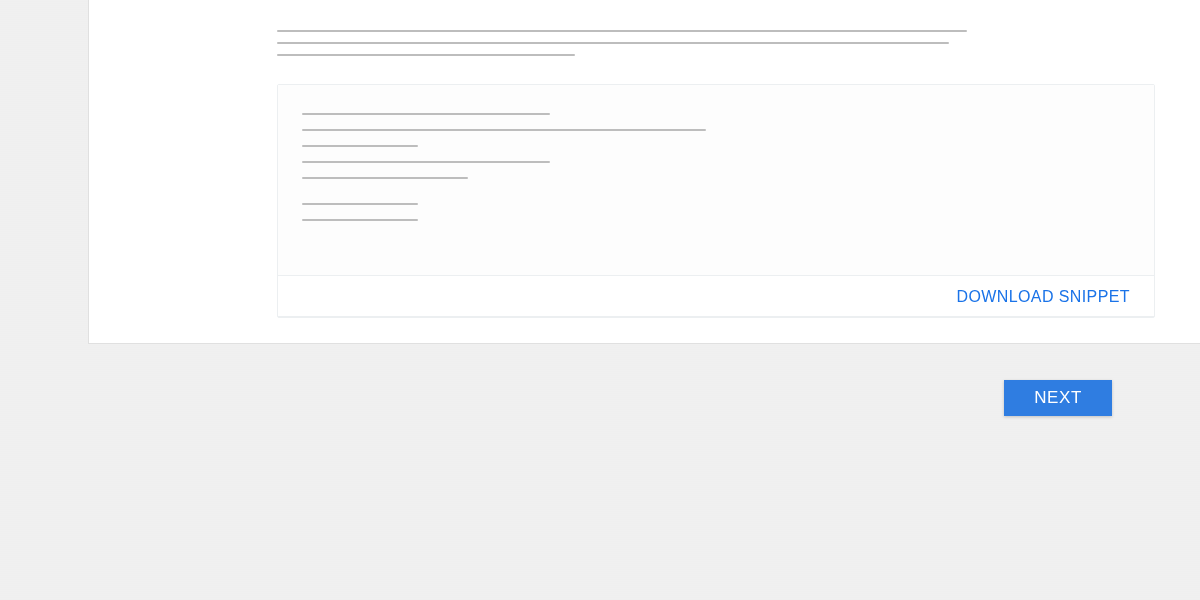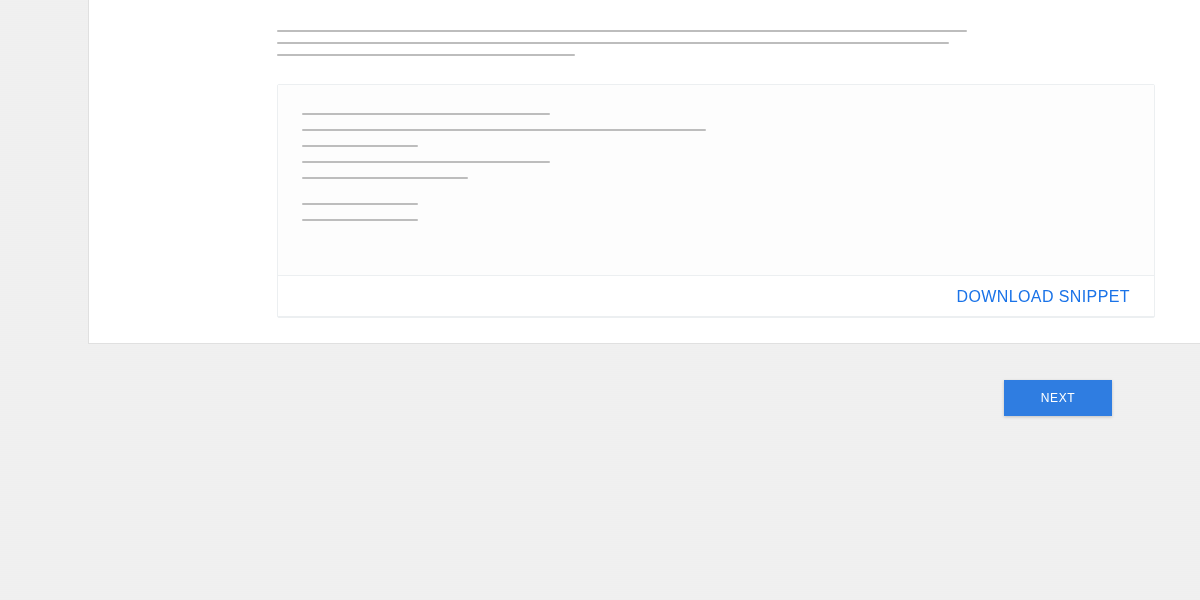--- a/index.html
+++ b/index.html
@@ -82,21 +82,21 @@
     }
     .next-button {
       position: absolute;
       left: 1004px;
       top: 380px;
       width: 108px;
       height: 36px;
       background: #2f7de1;
       color: #fff;
       border: none;
-      font-size: 12px;
+      font-size: 17px;
       font-weight: 500;
       letter-spacing: 0.6px;
       cursor: pointer;
       box-shadow: 0 1px 3px rgba(0,0,0,0.2);
       font-family: inherit;
     }
     
     body::before {
       content: "";
       position: absolute;

